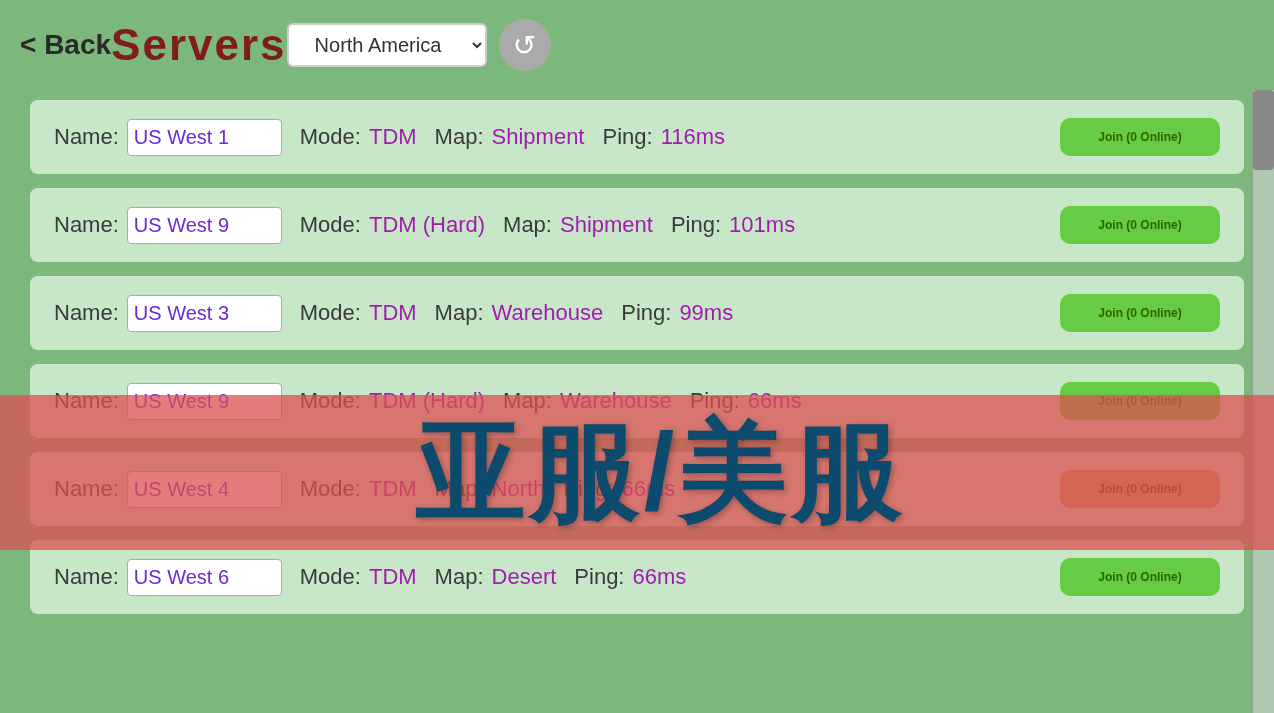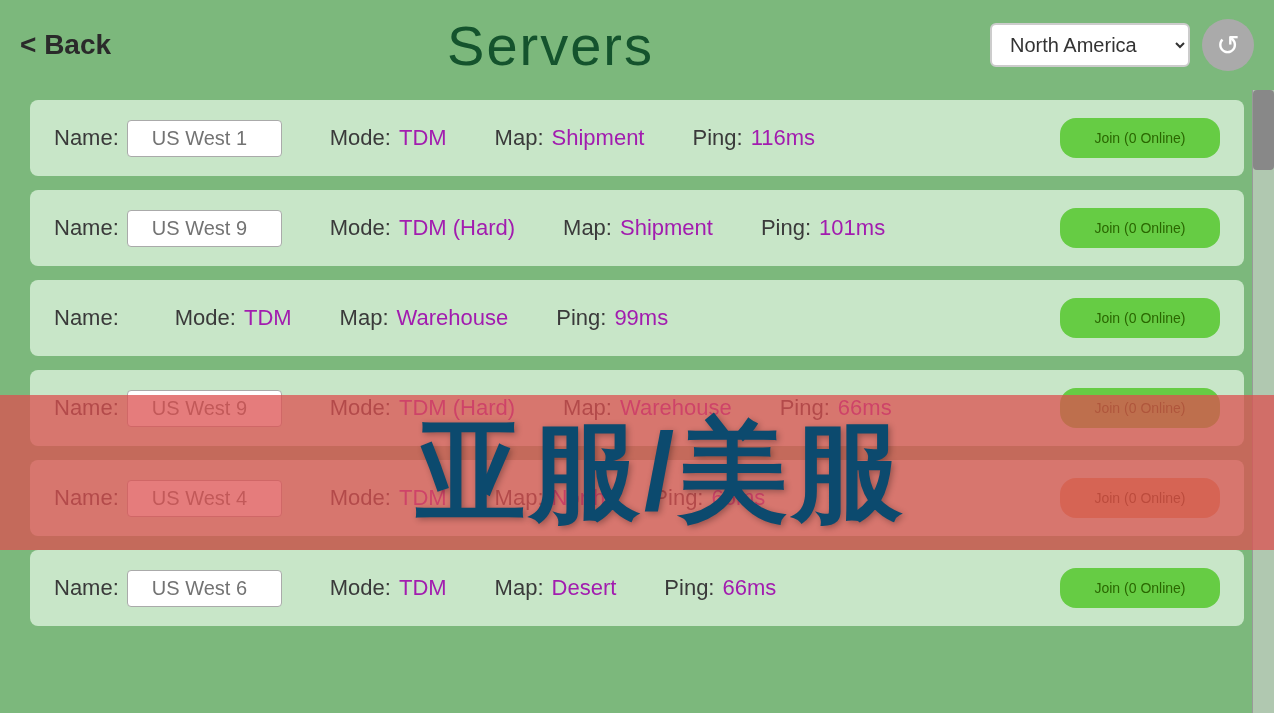--- a/index.html
+++ b/index.html
@@ -9,52 +9,51 @@
       background-color: #7cb87c;
       font-family: Arial, sans-serif;
       overflow: hidden;
       position: relative;
     }
 
     
     .header {
       display: flex;
       align-items: center;
-      justify-content: space-between;
       padding: 10px 20px;
       background-color: #7cb87c;
       height: 90px;
     }
 
     .back-btn {
       font-size: 28px;
       font-weight: bold;
       color: #2a2a2a;
       cursor: pointer;
       background: none;
       border: none;
       text-decoration: none;
     }
 
     .header-title {
-      font-size: 56px;
-      font-weight: normal;
-      color: #14532d;
+      font-size: 44px;
+      font-weight: bold;
+      color: #7f1d1d;
       letter-spacing: 2px;
     }
 
     .header-right {
       display: flex;
       align-items: center;
       gap: 12px;
     }
 
     .region-select {
       font-size: 20px;
-      padding: 8px 14px;
+      padding: 8px 22px;
       border-radius: 6px;
       border: 2px solid #ccc;
       background: white;
       color: #333;
       cursor: pointer;
       appearance: auto;
       min-width: 200px;
     }
 
     .refresh-btn {
@@ -95,55 +94,55 @@
       font-size: 22px;
       color: #3a3a3a;
       font-weight: normal;
       margin-right: 8px;
     }
 
     .field-value-box {
       background: white;
       border: 1.5px solid #aaa;
       border-radius: 4px;
-      padding: 6px 24px;
+      padding: 6px 6px;
       font-size: 20px;
-      color: #737373;
+      color: #6d28d9;
       min-width: 155px;
       text-align: left;
     }
 
     .field-value {
       font-size: 22px;
       color: #a21caf;
       margin-right: 0;
     }
 
     .spacer {
       flex: 1;
     }
 
     .field-group {
       display: flex;
       align-items: center;
-      margin-right: 48px;
+      margin-right: 18px;
     }
 
     .field-group:last-of-type {
       margin-right: 20px;
     }
 
     .join-btn {
       background-color: #66cc44;
       color: #2a6600;
       border: none;
-      border-radius: 16px;
+      border-radius: 10px;
       padding: 12px 22px;
-      font-size: 14px;
-      font-weight: normal;
+      font-size: 12px;
+      font-weight: bold;
       cursor: pointer;
       white-space: nowrap;
       min-width: 160px;
     }
 
     .join-btn.disabled {
       background-color: #c4a060;
       color: #5a3a00;
     }
 
@@ -246,20 +245,21 @@
       <span class="field-label">Ping:</span>
       <span class="field-value">101ms</span>
     </div>
     <div class="spacer"></div>
     <button class="join-btn">Join (0 Online)</button>
   </div>
 
   <div class="server-row">
     <div class="field-group">
       <span class="field-label">Name:</span>
+      <div class="field-value-box">US West 3</div>
     </div>
     <div class="field-group">
       <span class="field-label">Mode:</span>
       <span class="field-value">TDM</span>
     </div>
     <div class="field-group">
       <span class="field-label">Map:</span>
       <span class="field-value">Warehouse</span>
     </div>
     <div class="field-group">

